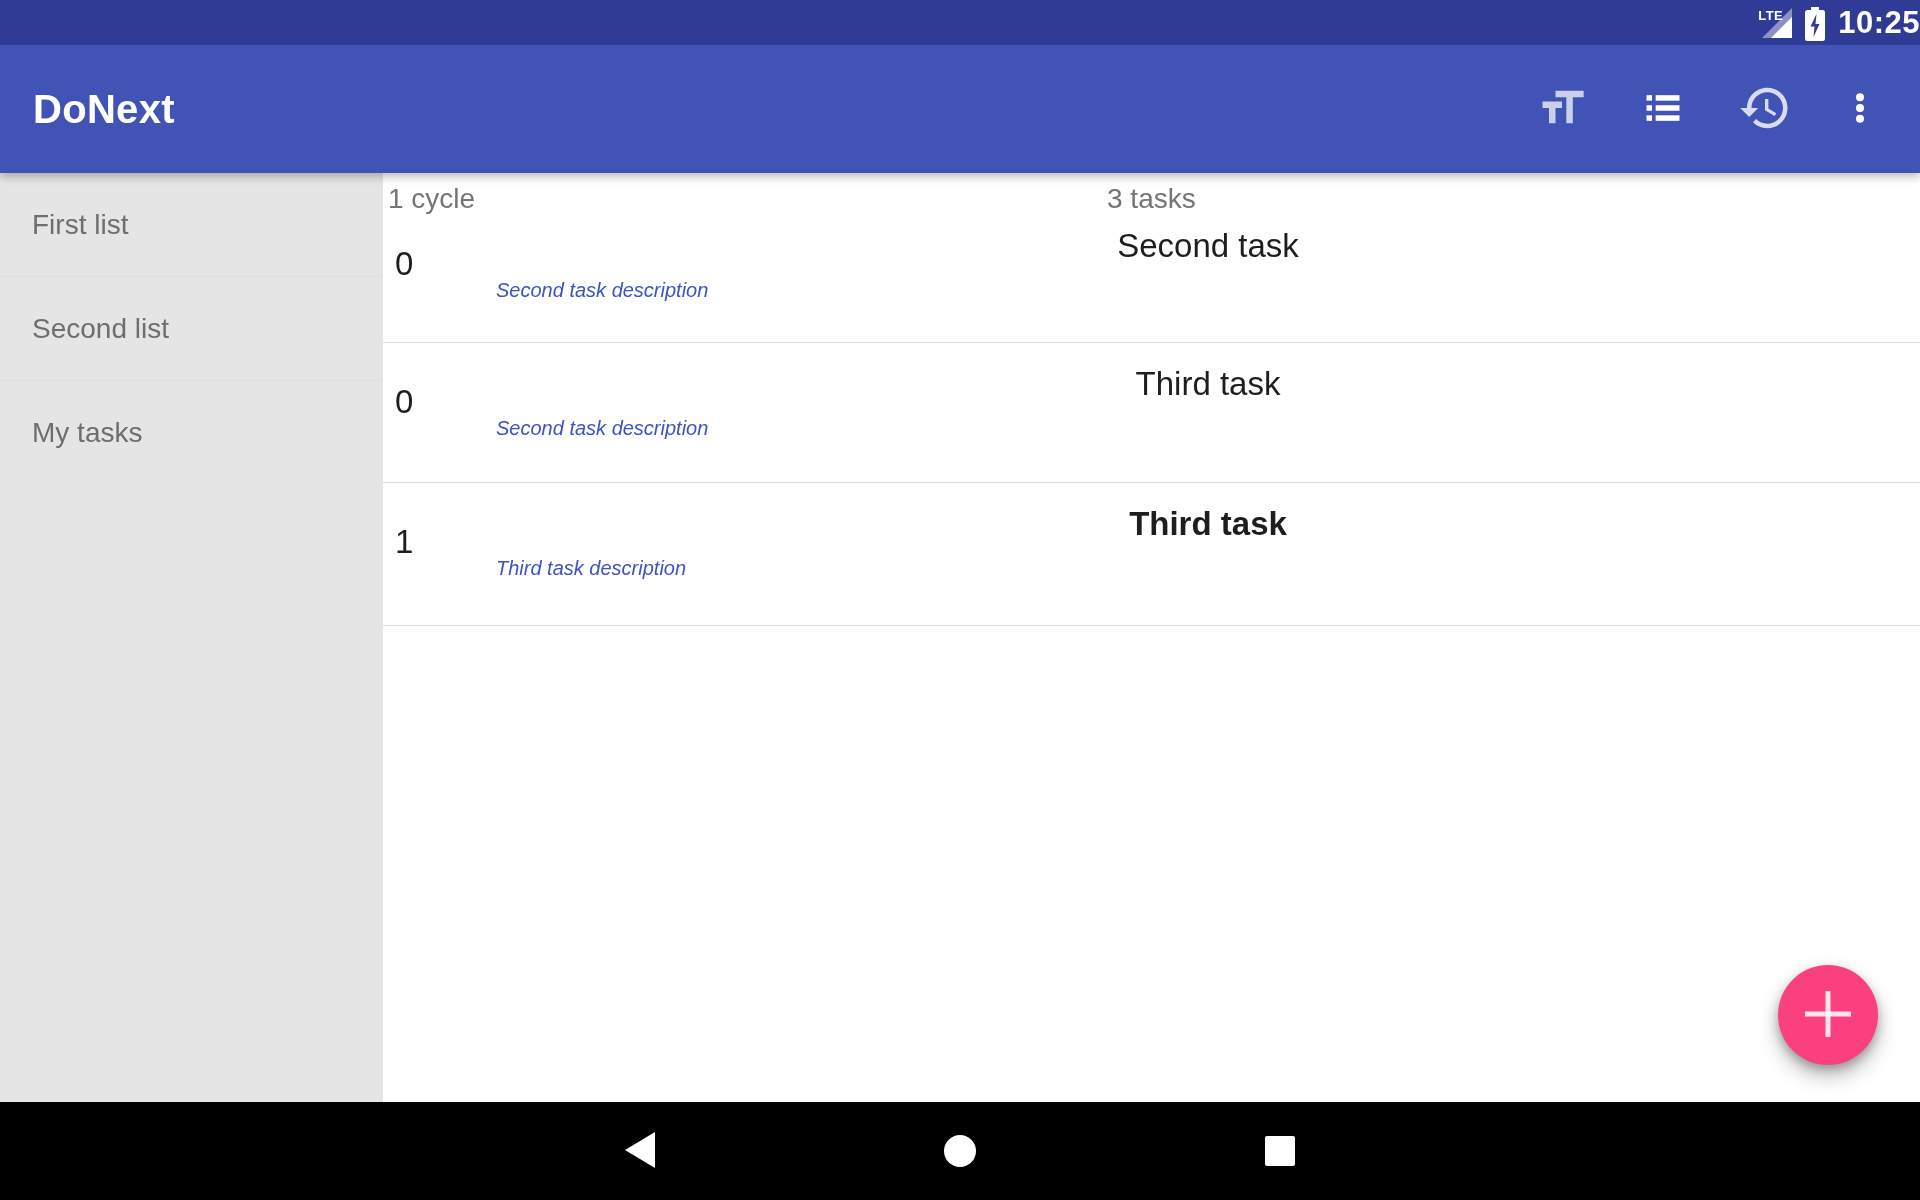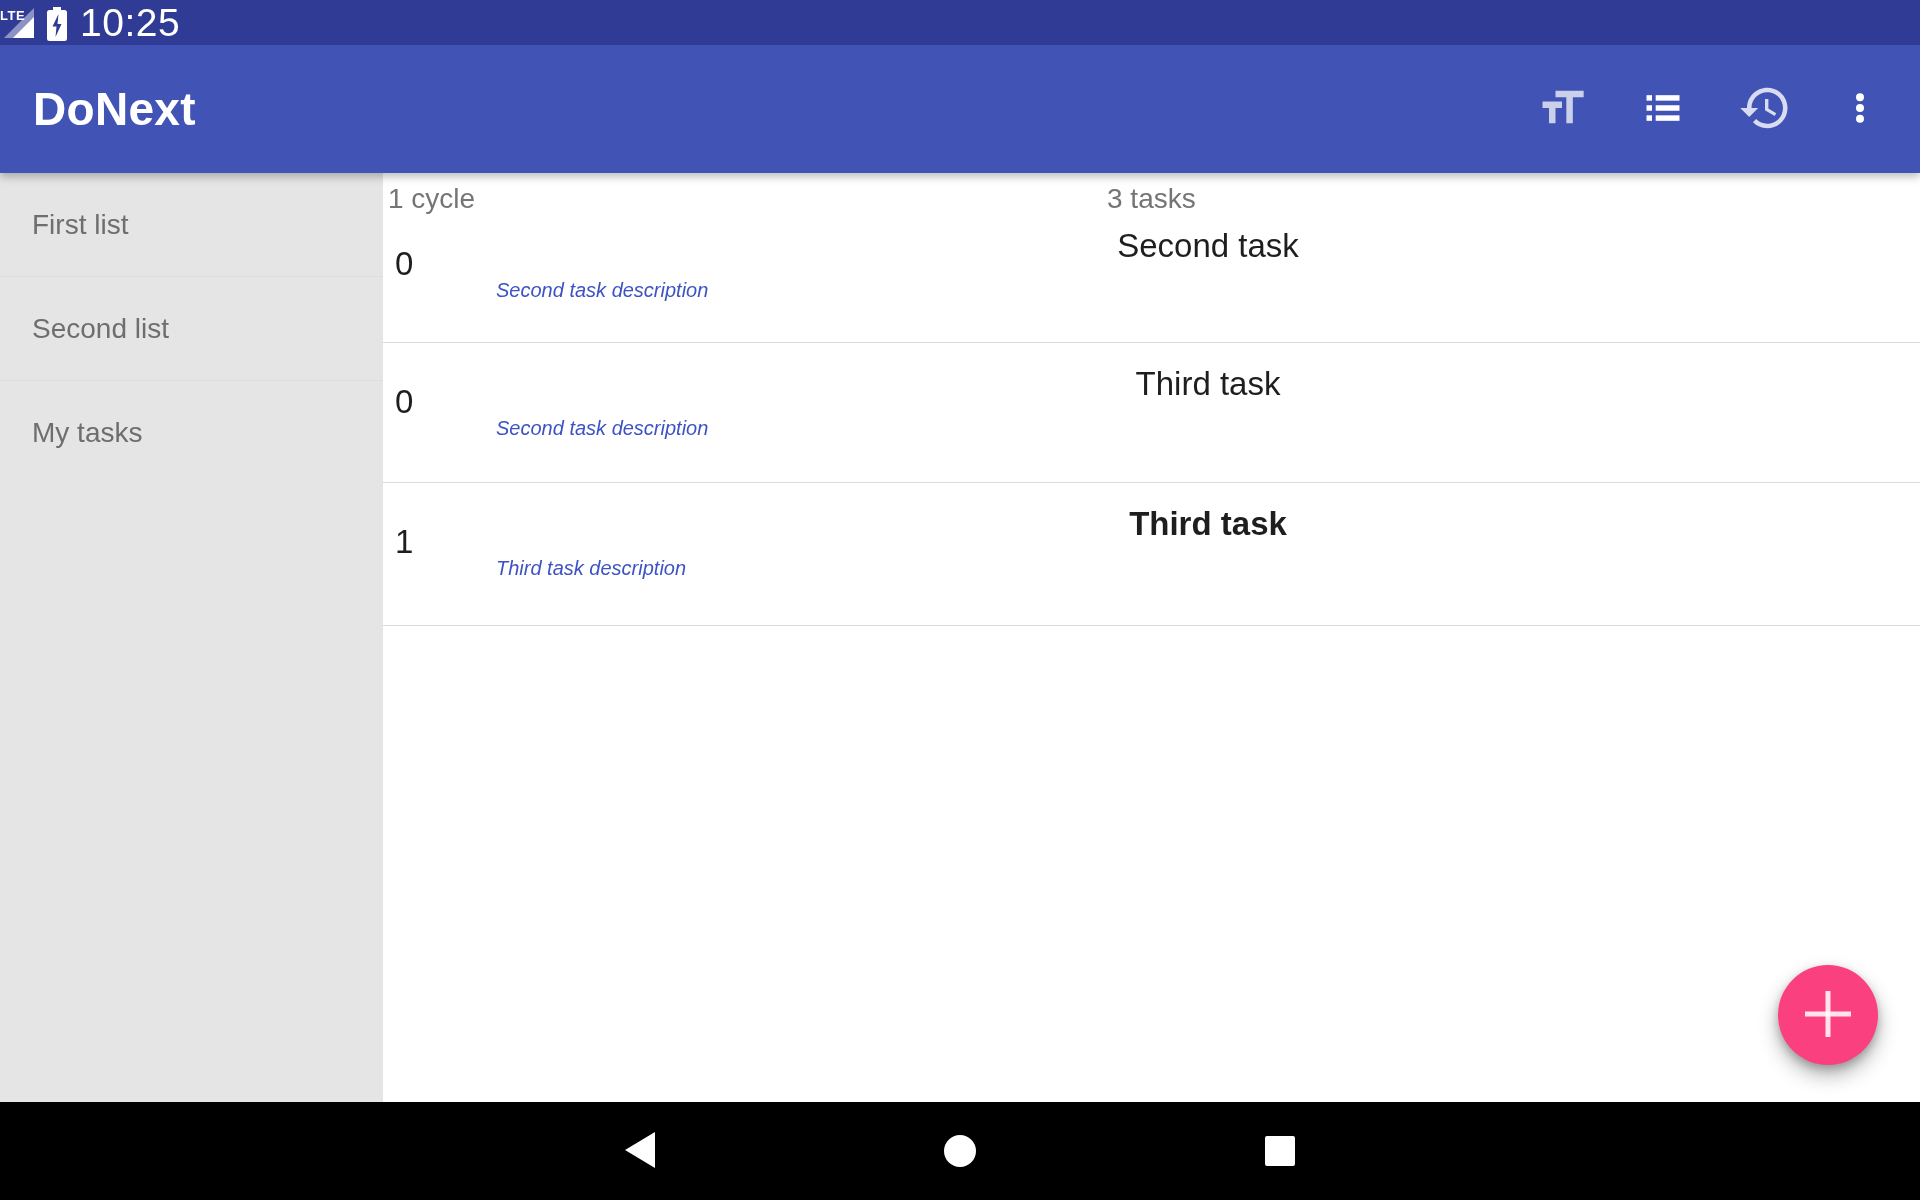--- a/index.html
+++ b/index.html
@@ -2,36 +2,36 @@
 <html><head>
 <meta charset="utf-8">
 <style>
   * { margin:0; padding:0; box-sizing:border-box; }
   html,body { width:1920px; height:1200px; overflow:hidden; }
   body { font-family:"Liberation Sans", sans-serif; background:#fff; position:relative; }
 
   
   .statusbar {
     position:absolute; left:0; top:0; width:1920px; height:45px;
-    background:#2F3B94; display:flex; align-items:center; justify-content:flex-start;
-    padding-right:34px; gap:12px; z-index:30;
+    background:#2F3B94; display:flex; align-items:center; justify-content:flex-end;
+    gap:12px; z-index:30;
   }
   .signal { position:relative; width:34px; height:34px; }
   .signal .lte { position:absolute; left:0; top:2px; color:#fff; font-size:13px; font-weight:700; letter-spacing:0.5px; }
   .signal svg { position:absolute; right:0; bottom:2px; }
   .battery { width:22px; height:38px; position:relative; top:1px; }
-  .clock-text { color:#fff; font-size:39px; font-weight:400; letter-spacing:0.5px; }
+  .clock-text { color:#fff; font-size:31px; font-weight:700; letter-spacing:0.5px; }
 
   
   .appbar {
     position:absolute; left:0; top:45px; width:1920px; height:128px;
     background:#4153B5; box-shadow:0 4px 8px rgba(0,0,0,0.25); z-index:20;
     display:flex; align-items:center;
   }
-  .appbar-title { color:#fff; font-size:46px; font-weight:700; margin-left:33px; letter-spacing:0.3px; }
+  .appbar-title { color:#fff; font-size:40px; font-weight:700; margin-left:33px; letter-spacing:0.3px; }
   .appbar-actions { position:absolute; right:0; top:0; height:128px; }
   .icon-btn {
     position:absolute; top:64px; transform:translate(-50%,-50%);
     width:72px; height:72px; border:none; background:transparent; cursor:pointer;
     display:flex; align-items:center; justify-content:center;
   }
   .icon-btn.fmt  { left:-358px; }
   .icon-btn.lst  { left:-257px; }
   .icon-btn.hist { left:-155px; }
   .icon-btn.dots { left:-60px;  }

